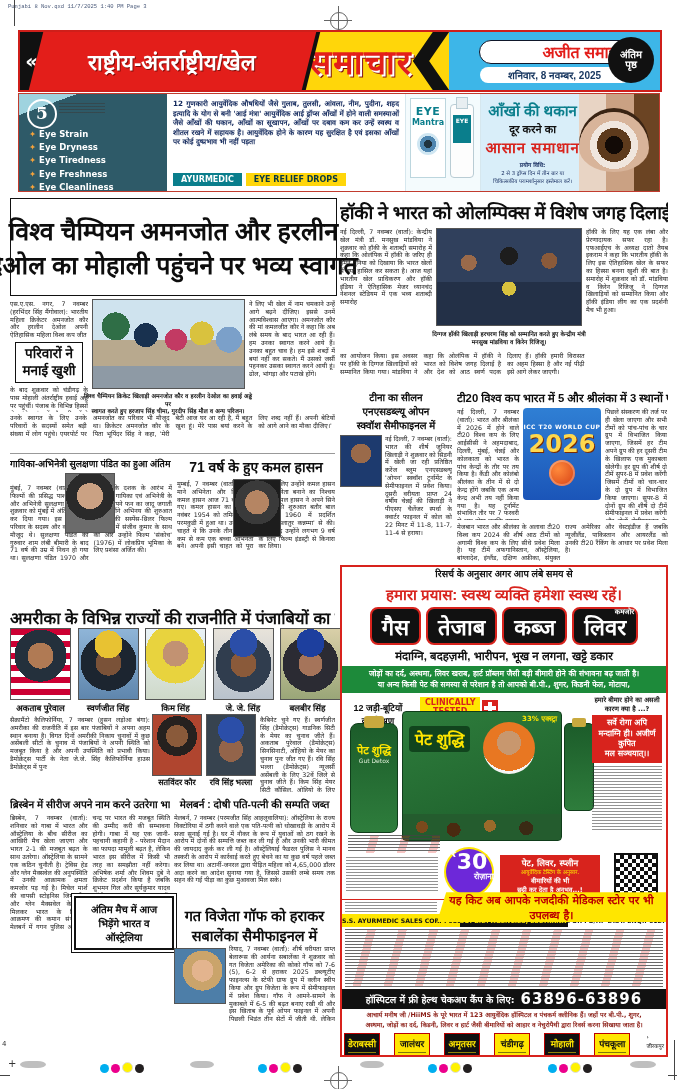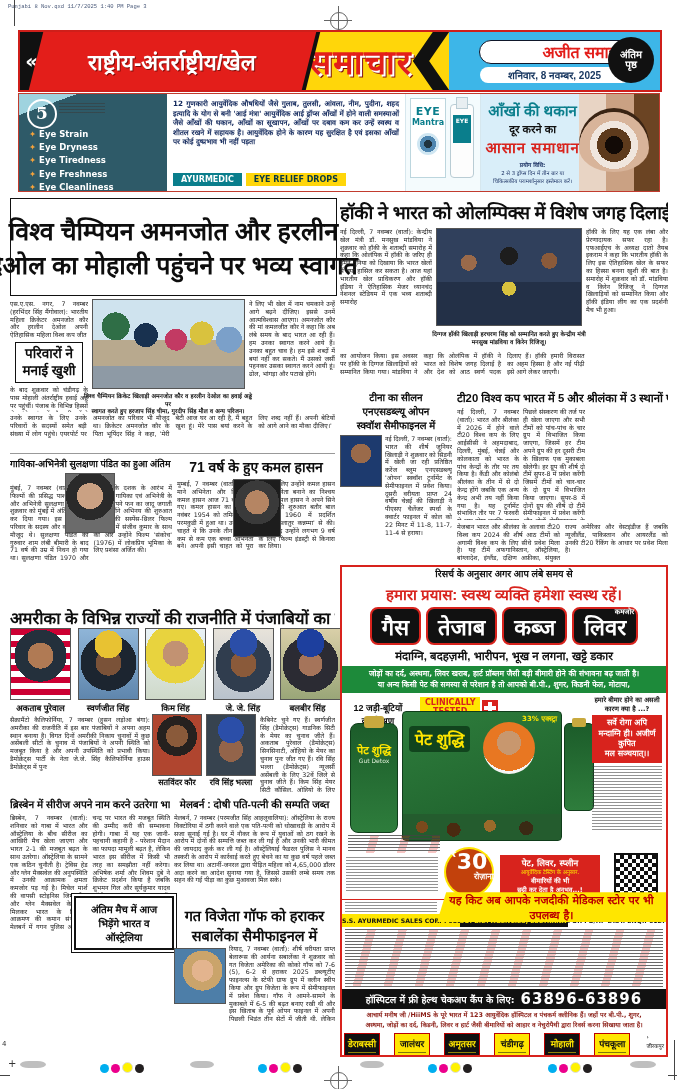--- a/index.html
+++ b/index.html
@@ -220,20 +220,25 @@
     <div class="hl" style="font-size:10px;text-align:center;">एनएसडब्ल्यू ओपन</div>
     <div class="hl" style="font-size:10px;text-align:center;">स्क्वॉश सैमीफाइनल में</div>
     <div class="photo" style="float:left;width:42px;height:52px;margin:3px 3px 1px 0;background:radial-gradient(circle at 50% 35%,#9a6a4a 0 10px,#1d3a6e 10px);"></div>
     <div class="bt" style="margin-top:3px;height:118px;">नई दिल्ली, 7 नवम्बर (वार्ता): भारत की शीर्ष जूनियर खिलाड़ी ने शुक्रवार को सिडनी में खेली जा रही प्रतिष्ठित करेंज ब्लूम एनएसडब्ल्यू 'ओपन' स्क्वॉश टूर्नामेंट के सेमीफाइनल में प्रवेश किया। दूसरी वरीयता प्राप्त 24 वर्षीय चेन्नई की खिलाड़ी ने पीएसए चैलेंजर स्पर्धा के क्वार्टर फाइनल में कोल को 22 मिनट में 11-8, 11-7, 11-4 से हराया।</div>
   </div>
 
   <div class="abs" style="left:457px;top:390px;width:211px;height:170px;">
     <div class="hl" style="font-size:11.3px;text-align:center;white-space:nowrap;overflow:hidden;">टी20 विश्व कप भारत में 5 और श्रीलंका में 3 स्थानों पर खेला जाएगा</div>
     <div style="display:flex;gap:4px;margin-top:3px;">
       <div class="bt" style="width:62px;height:112px;">नई दिल्ली, 7 नवम्बर (वार्ता): भारत और श्रीलंका में 2026 में होने वाले टी20 विश्व कप के लिए आईसीसी ने अहमदाबाद, दिल्ली, मुंबई, चेन्नई और कोलकाता को भारत के पांच केन्द्रों के तौर पर तय किया है। कैंडी और कोलंबो श्रीलंका के तीन में से दो केन्द्र होंगे जबकि एक अन्य केन्द्र अभी तय नहीं किया गया है। यह टूर्नामेंट संभावित तौर पर 7 फरवरी से शुरू होगा जबकि इसका फाइनल 8 मार्च को अहमदाबाद में खेला जा सकता है।</div>
+      <div style="width:78px;height:92px;background:linear-gradient(180deg,#2f7fd4,#1b55b8);border-radius:4px;display:flex;flex-direction:column;align-items:center;justify-content:center;">
+        <div style="color:#fff;font-size:6px;font-weight:bold;letter-spacing:.5px;">ICC T20 WORLD CUP</div>
+        <div style="color:#ffd84d;font-size:24px;font-weight:bold;text-shadow:1px 1px 0 #7a2a00;">2026</div>
+        <div style="width:26px;height:26px;border-radius:50%;background:radial-gradient(circle at 35% 35%,#ff8a3c,#d43c12);margin-top:2px;box-shadow:inset 0 0 0 2px #ffffff44;"></div>
+      </div>
       <div class="bt" style="width:62px;height:112px;">पिछले संस्करण की तर्ज पर ही खेला जाएगा और सभी टीमों को पांच-पांच के चार ग्रुप में विभाजित किया जाएगा, जिसमें हर टीम अपने ग्रुप की हर दूसरी टीम के खिलाफ एक मुकाबला खेलेगी। हर ग्रुप की शीर्ष दो टीमें सुपर-8 में प्रवेश करेंगी जिसमें टीमों को चार-चार के दो ग्रुप में विभाजित किया जाएगा। सुपर-8 में दोनों ग्रुप की शीर्ष दो टीमें सेमीफाइनल में प्रवेश करेंगी और दोनों सेमीफाइनल के विजेता फाइनल खेलेंगे।</div>
     </div>
     <div class="bt c2" style="margin-top:3px;height:44px;">मेजबान भारत और श्रीलंका के अलावा टी20 विश्व कप 2024 की शीर्ष आठ टीमों को अगामी विश्व कप के लिए सीधे प्रवेश मिला है। यह टीमें अफगानिस्तान, ऑस्ट्रेलिया, बांग्लादेश, इंग्लैंड, दक्षिण अफ्रीका, संयुक्त राज्य अमेरिका और वेस्टइंडीज हैं जबकि न्यूजीलैंड, पाकिस्तान और आयरलैंड को उनकी टी20 रैंकिंग के आधार पर प्रवेश मिला है।</div>
   </div>
 
   <div class="abs" style="left:340px;top:565px;width:328px;height:492px;border:2px solid #d8231d;box-sizing:border-box;background:#fff;overflow:hidden;">
     <div class="hl" style="color:#111;font-size:9.5px;text-align:center;">रिसर्च के अनुसार अगर आप लंबे समय से</div>
     <div class="hl" style="color:#d8231d;font-size:15px;text-align:center;margin-top:4px;white-space:nowrap;">हमारा प्रयास: स्वस्थ व्यक्ति हमेशा स्वस्थ रहें।</div>
     <div style="display:flex;justify-content:center;gap:5px;margin-top:3px;">
       <div style="background:#111;border:2px solid #d8231d;border-radius:8px;color:#fff;font-weight:bold;font-size:22px;padding:2px 10px;">गैस</div>
@@ -295,21 +300,21 @@
           <div>सर्वे रोगा अपि</div>
           <div>मन्दाग्नि ही। अजीर्ण कुपित</div>
           <div>मल सञ्चयात्।।</div>
         </div>
         <div class="micro" style="height:64px;margin-top:3px;"></div>
       </div>
       <div class="micro-red" style="position:absolute;left:6px;top:142px;width:92px;height:18px;"></div>
     </div>
 
     <div style="position:relative;height:44px;">
-      <div style="position:absolute;left:104px;top:-6px;width:46px;height:46px;border-radius:50%;background:#c2410c;box-shadow:0 0 0 2px #ffe600;color:#fff;text-align:center;">
+      <div style="position:absolute;left:104px;top:-6px;width:46px;height:46px;border-radius:50%;background:#6d28d9;box-shadow:0 0 0 2px #ffe600;color:#fff;text-align:center;">
         <span style="font-size:9px;font-weight:bold;vertical-align:top;">₹</span><span style="font-size:22px;font-weight:bold;">30</span>
         <div style="font-size:8px;font-weight:bold;margin-top:-4px;padding-left:28px;">रोज़ाना</div>
       </div>
       <div style="position:absolute;left:158px;top:0;width:96px;background:#d8231d;color:#fff;text-align:center;padding:2px;">
         <div style="font-size:8.5px;font-weight:bold;">पेट, लिवर, स्प्लीन</div>
         <div style="font-size:5.5px;color:#ffe600;">आयुर्वेदिक टेस्टिंग के अनुसार.</div>
         <div style="font-size:6.5px;font-weight:bold;">बीमारियों की भी</div>
         <div style="font-size:6.5px;font-weight:bold;">छुट्टी कर देता है अनुभव...!</div>
       </div>
       <div style="position:absolute;right:8px;top:-2px;width:40px;height:40px;background:

